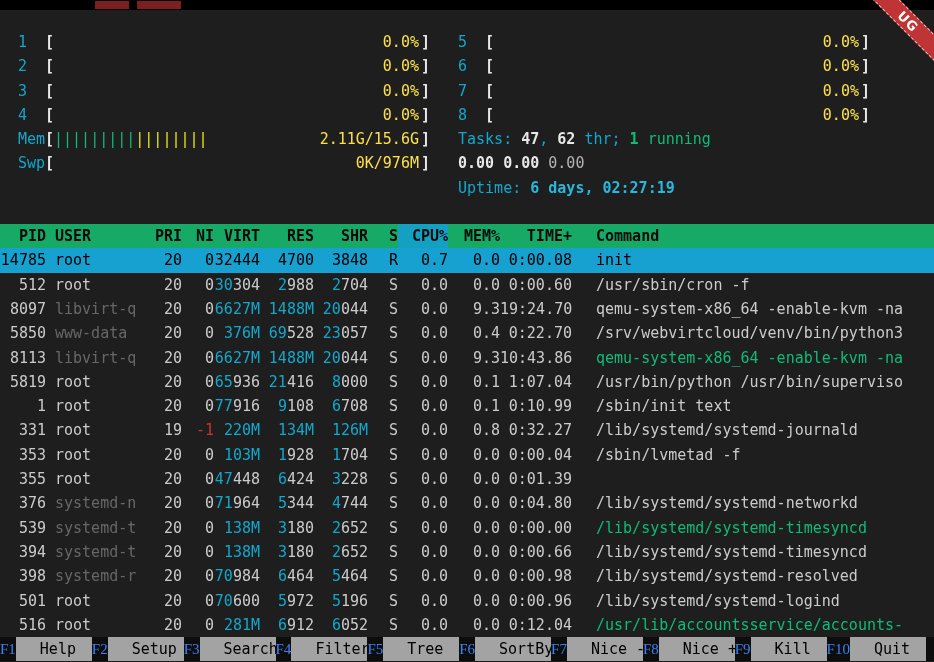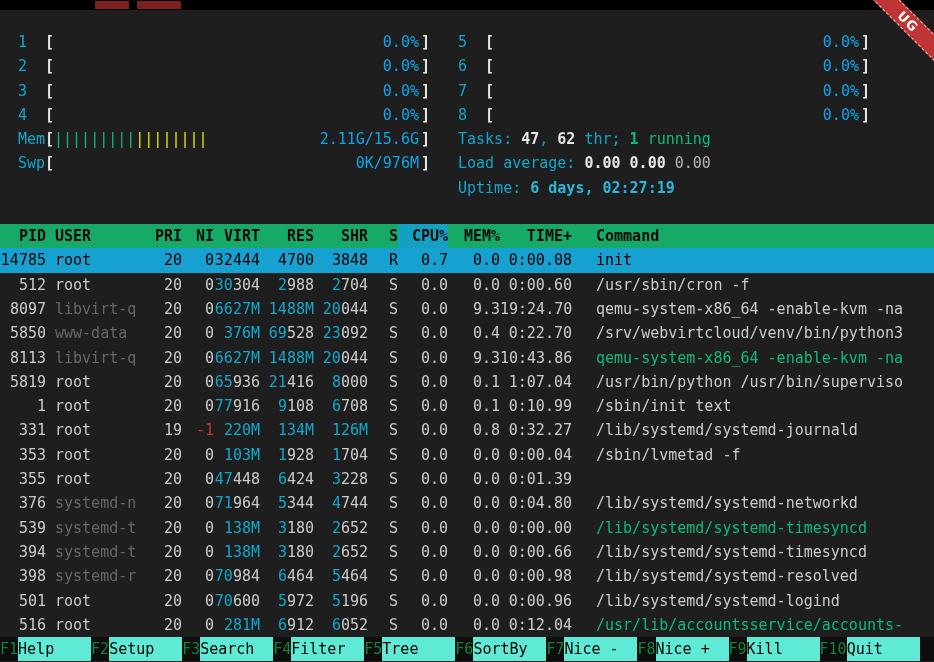--- a/index.html
+++ b/index.html
@@ -16,21 +16,21 @@
     color:#fff;text-align:center;font-family:"DejaVu Sans","Liberation Sans",sans-serif;
     font-weight:bold;font-size:13px;line-height:17px;letter-spacing:1px;}
   
   .meters{display:flex;padding-left:18px;margin-top:20px;}
   .mcol{width:412px;}
   .mcol.right{margin-left:28px;}
   .mrow{height:24.3px;line-height:24.3px;display:flex;white-space:pre;}
   .mlabel{flex:none;width:27px;color:#11a8cd;}
   .brk{flex:none;color:#e8e8e8;font-weight:bold;}
   .mbody{flex:1;position:relative;white-space:pre;overflow:hidden;}
-  .mval{position:absolute;right:2px;top:0;color:#0ea5e9;}
+  .mval{position:absolute;right:2px;top:0;color:#fde047;}
   .bar-g{color:#0dbc79}
   .bar-y{color:#e5e510}
   .srow{white-space:pre;}
   .lab{color:#11a8cd}
   .bw{color:#e8e8e8;font-weight:bold}
   .w{color:#e8e8e8;font-weight:bold}
   .w2{color:#b4b4b4}
   .bg{color:#0dbc79;font-weight:bold}
   .gr{color:#0dbc79}
   .bc{color:#29b8db;font-weight:bold}
@@ -54,22 +54,22 @@
   .c-res{width:54px;text-align:right;flex:none;}
   .c-shr{width:54px;text-align:right;flex:none;}
   .c-s{width:30px;text-align:right;flex:none;}
   .c-cpu{width:50px;text-align:right;flex:none;}
   .c-mem{width:52px;text-align:right;flex:none;}
   .c-time{width:72px;text-align:right;flex:none;}
   .c-cmd{flex:1;padding-left:24px;text-align:left;}
   
   .fbar{display:flex;height:24.3px;line-height:24.3px;background:#0d0d0d;}
   .fbtn{display:flex;}
-  .fkey{color:#15803d;background:#0d0d0d;white-space:pre;}
-  .flabel{color:#000;background:#5eead4;width:73px;white-space:pre;overflow:hidden;}
+  .fkey{color:#3b82f6;background:#0d0d0d;white-space:pre;font-family:Liberation Serif, serif;}
+  .flabel{color:#000;background:#a3a3a3;width:52px;white-space:pre;overflow:hidden;padding-left:24px;}
 </style>
 </head>
 <body>
 
 <div class="top-strip">
   <div class="stub s1"></div>
   <div class="stub s2"></div>
 </div>
 
 <div class="ribbon-wrap">
@@ -95,21 +95,21 @@
     <div id="cpu-right">
         <div class="mrow"><span class="mlabel">5</span><span class="brk">[</span><span class="mbody"><span class="mval">0.0%</span></span><span class="brk">]</span></div>
         <div class="mrow"><span class="mlabel">6</span><span class="brk">[</span><span class="mbody"><span class="mval">0.0%</span></span><span class="brk">]</span></div>
         <div class="mrow"><span class="mlabel">7</span><span class="brk">[</span><span class="mbody"><span class="mval">0.0%</span></span><span class="brk">]</span></div>
         <div class="mrow"><span class="mlabel">8</span><span class="brk">[</span><span class="mbody"><span class="mval">0.0%</span></span><span class="brk">]</span></div>
       </div>
     <div class="mrow srow">
       <span class="lab">Tasks: </span><span class="bw">47</span><span class="lab">, </span><span class="bw">62</span><span class="lab"> thr; </span><span class="bg">1</span><span class="gr"> running</span>
     </div>
     <div class="mrow srow">
-      <span class="lab">Load average: </span><span class="w">0.00 </span><span class="w">0.00 </span><span class="w2">0.00</span>
+      <span class="w">0.00 </span><span class="w">0.00 </span><span class="w2">0.00</span>
     </div>
     <div class="mrow srow">
       <span class="lab">Uptime: </span><span class="bc">6 days, 02:27:19</span>
     </div>
   </div>
 </div>
 
 <div class="thead" id="thead">
     <div class="hcell c-pid">PID</div>
     <div class="hcell c-user">USER</div>
@@ -167,21 +167,21 @@
       <div class="cell c-time">19:24.70</div>
       <div class="cell c-cmd">qemu-system-x86_64 -enable-kvm -na</div>
     </div>
     <div class="prow">
       <div class="cell c-pid">5850</div>
       <div class="cell c-user dim">www-data</div>
       <div class="cell c-pri">20</div>
       <div class="cell c-ni">0</div>
       <div class="cell c-virt"><span class="cy">376M</span></div>
       <div class="cell c-res"><span class="cy">69</span><span>528</span></div>
-      <div class="cell c-shr"><span class="cy">23</span><span>092</span></div>
+      <div class="cell c-shr"><span class="cy">23</span><span>057</span></div>
       <div class="cell c-s">S</div>
       <div class="cell c-cpu">0.0</div>
       <div class="cell c-mem">0.4</div>
       <div class="cell c-time">0:22.70</div>
       <div class="cell c-cmd">/srv/webvirtcloud/venv/bin/python3</div>
     </div>
     <div class="prow">
       <div class="cell c-pid">8113</div>
       <div class="cell c-user dim">libvirt-q</div>
       <div class="cell c-pri">20</div>

